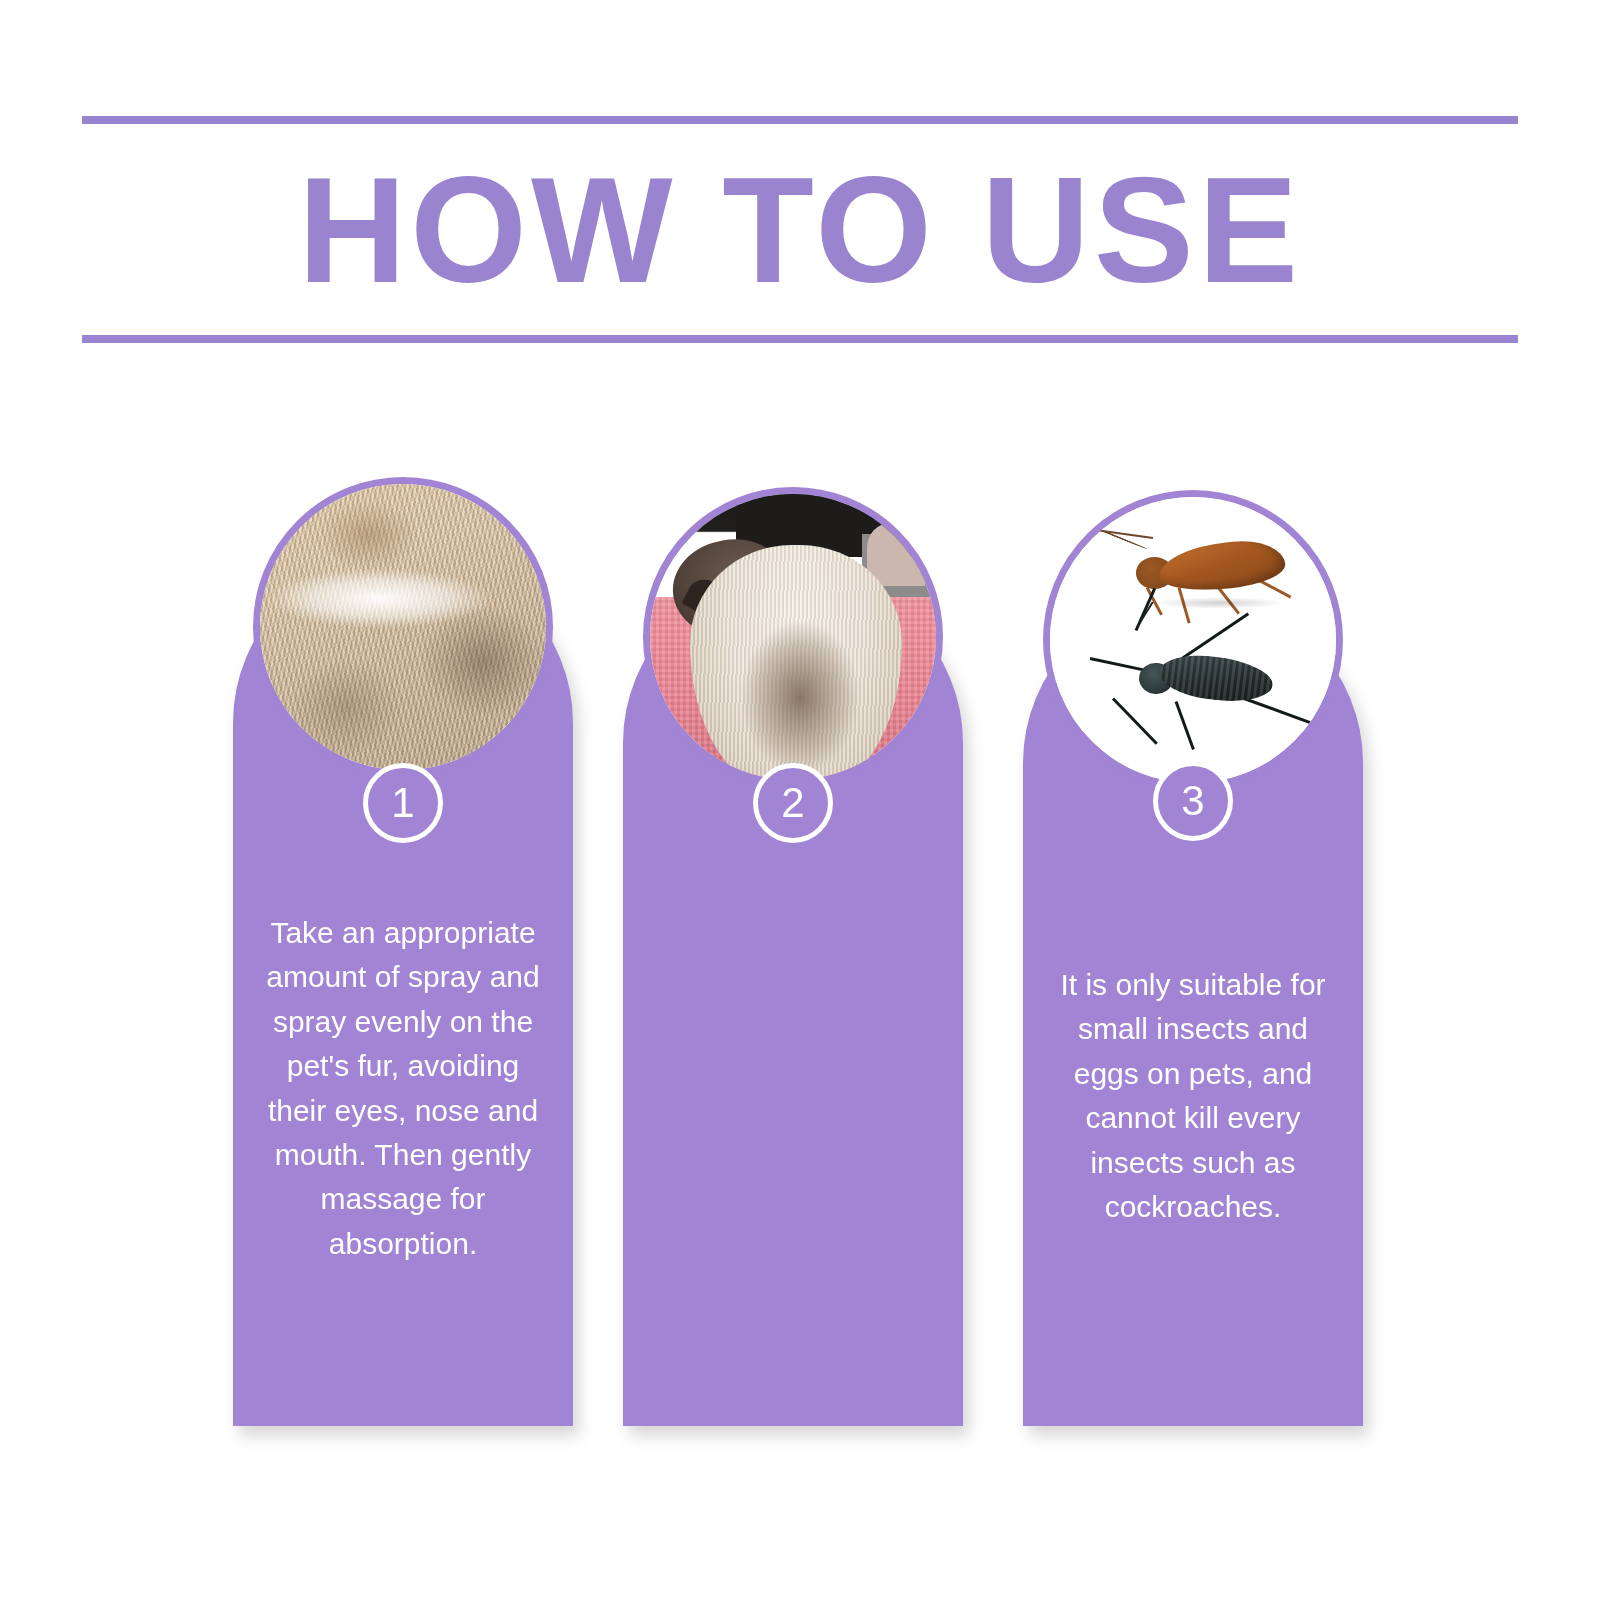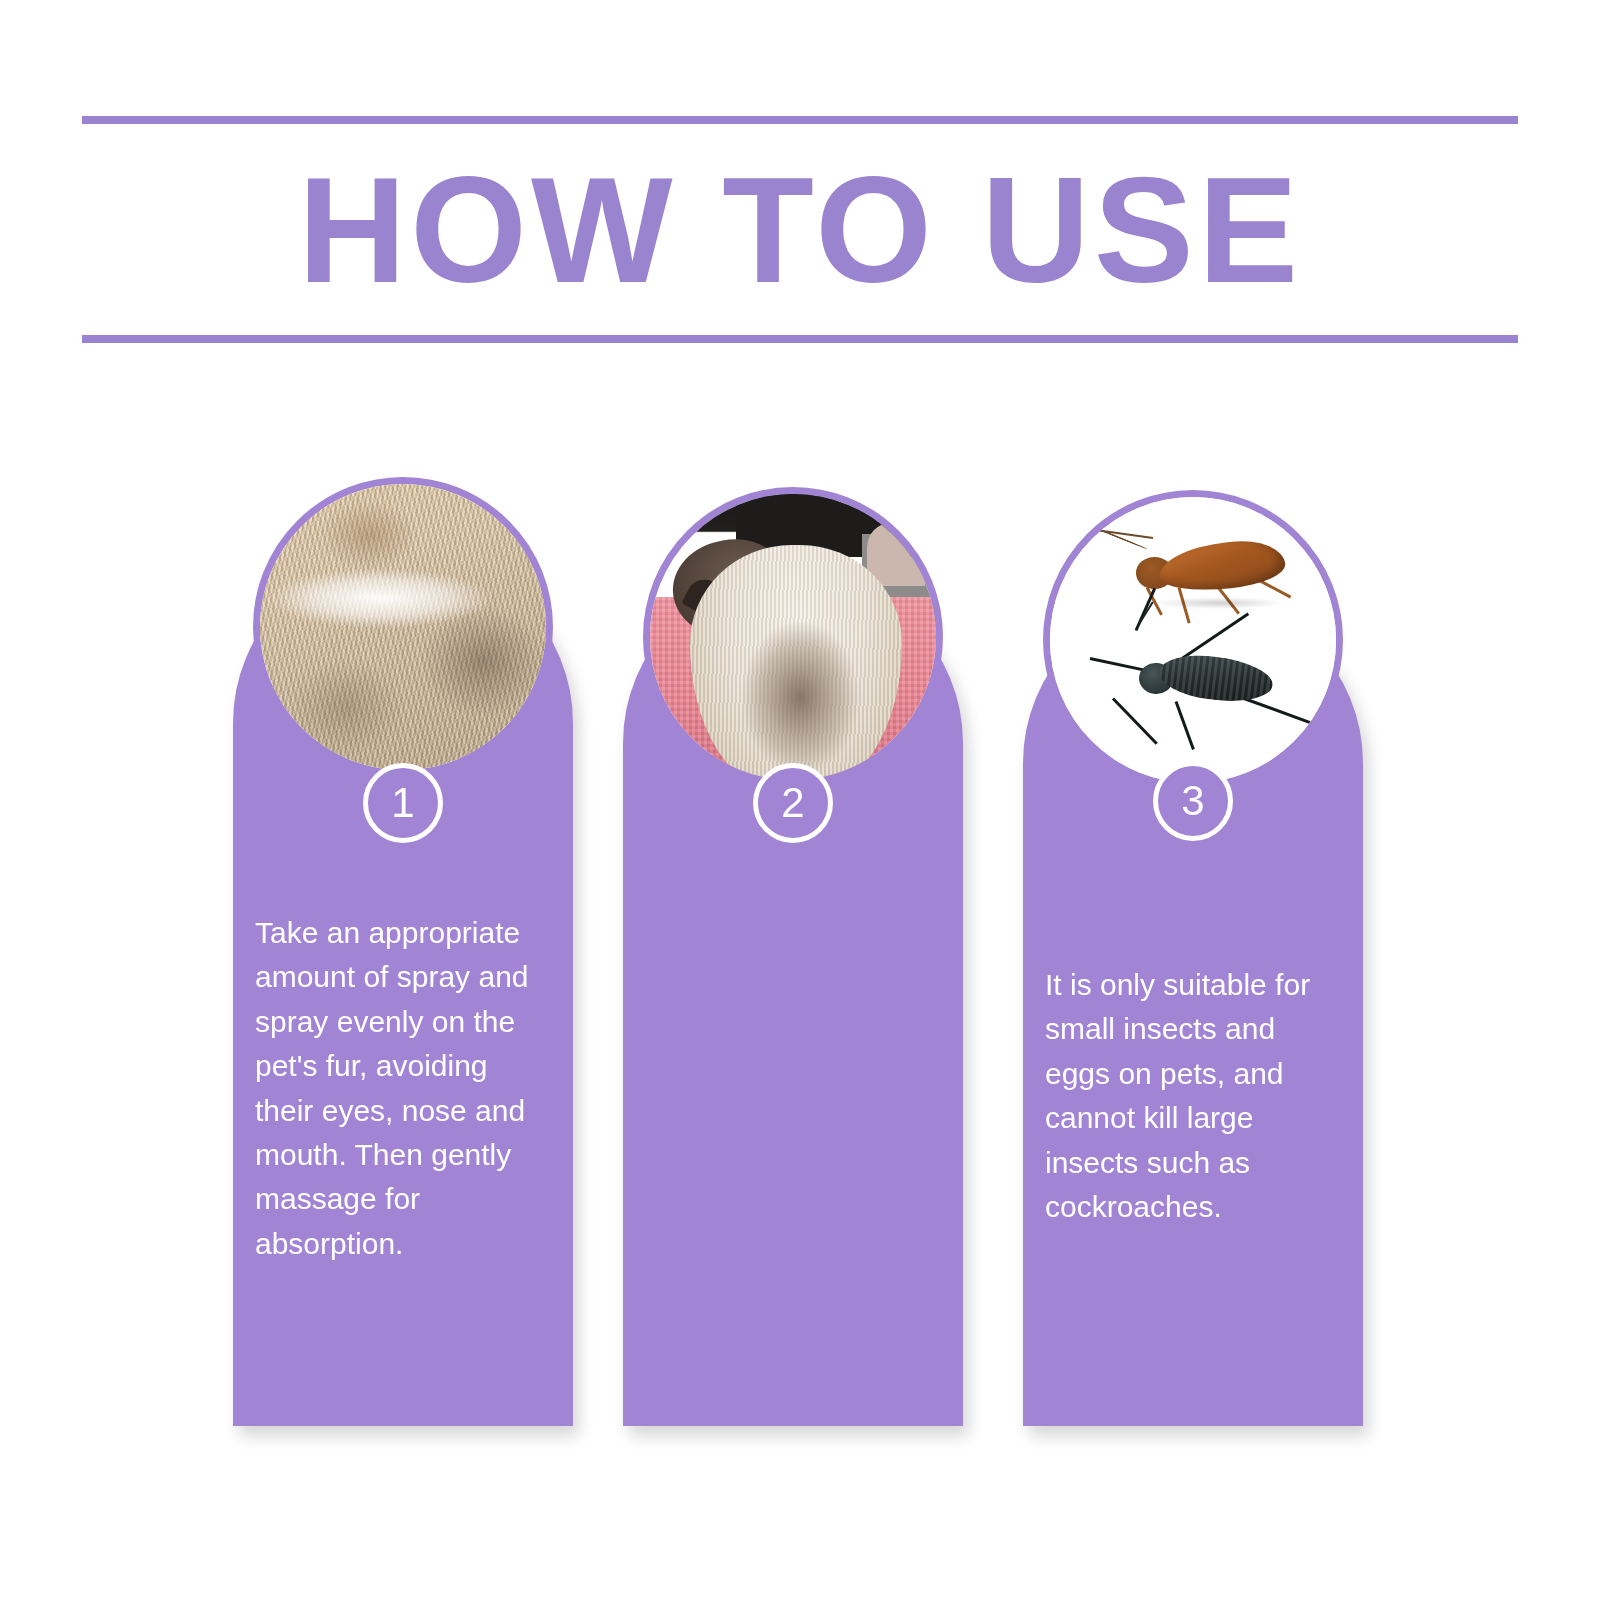--- a/index.html
+++ b/index.html
@@ -236,21 +236,21 @@
   .card.c3 .badge { top: 168px; }
 
   
   .card-text {
     position: absolute;
     left: 22px;
     right: 22px;
     color: #ffffff;
     font-size: 30px;
     line-height: 1.48;
-    text-align: left;
+    text-align: center;
     font-family: "Liberation Sans", sans-serif;
     font-weight: normal;
   }
   .card.c1 .card-text { top: 358px; }
   .card.c2 .card-text { top: 338px; }
   .card.c3 .card-text { top: 370px; }
 </style>
 </head>
 <body>
 
@@ -303,16 +303,16 @@
         <div class="beetle-leg b3"></div>
         <div class="beetle-leg b4"></div>
         <div class="beetle-leg b5"></div>
         <div class="beetle-leg b6"></div>
         <div class="beetle-ant n1"></div>
         <div class="beetle-thorax"></div>
         <div class="beetle-body"></div>
       </div>
     </div>
     <div class="badge">3</div>
-    <div class="card-text">It is only suitable for small insects and eggs on pets, and cannot kill large insects such as cockroaches.</div>
+    <div class="card-text">It is only suitable for small insects and eggs on pets, and cannot kill every insects such as cockroaches.</div>
   </div>
 
 </div>
 
 </body></html>

